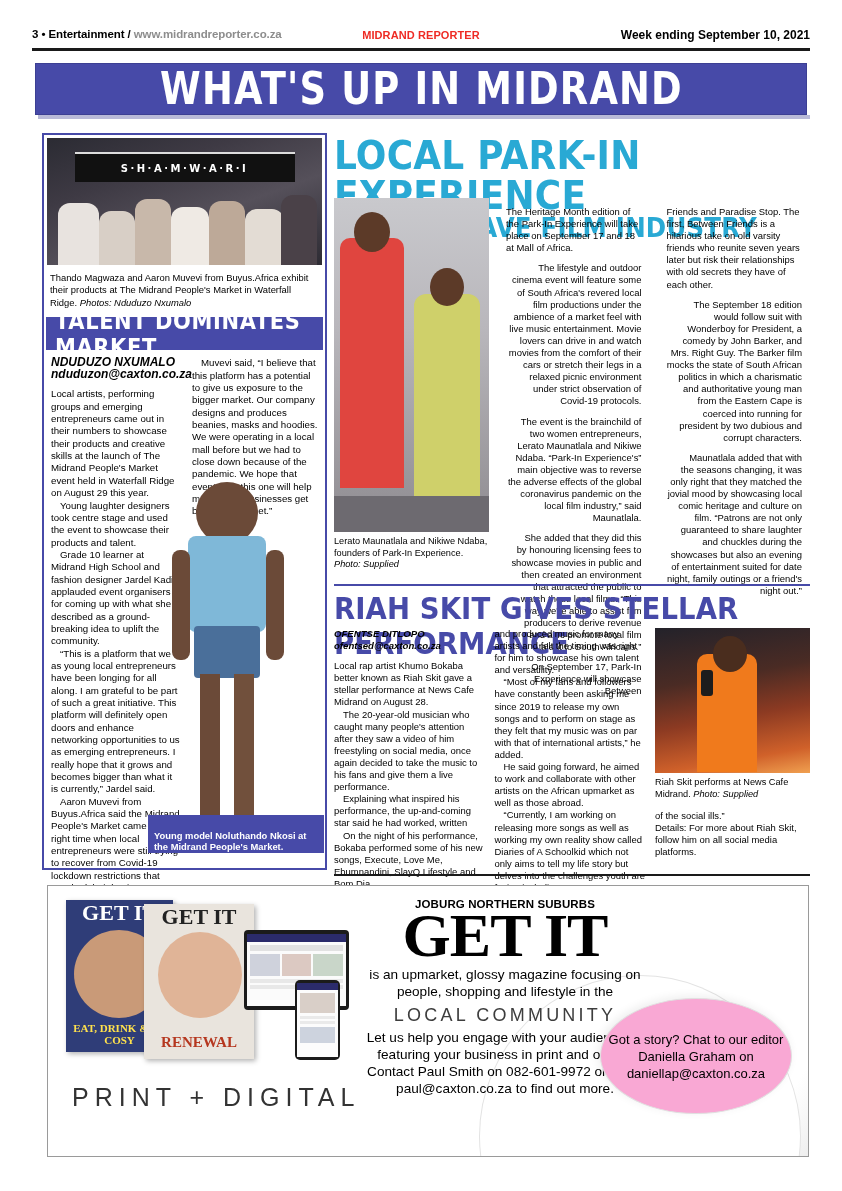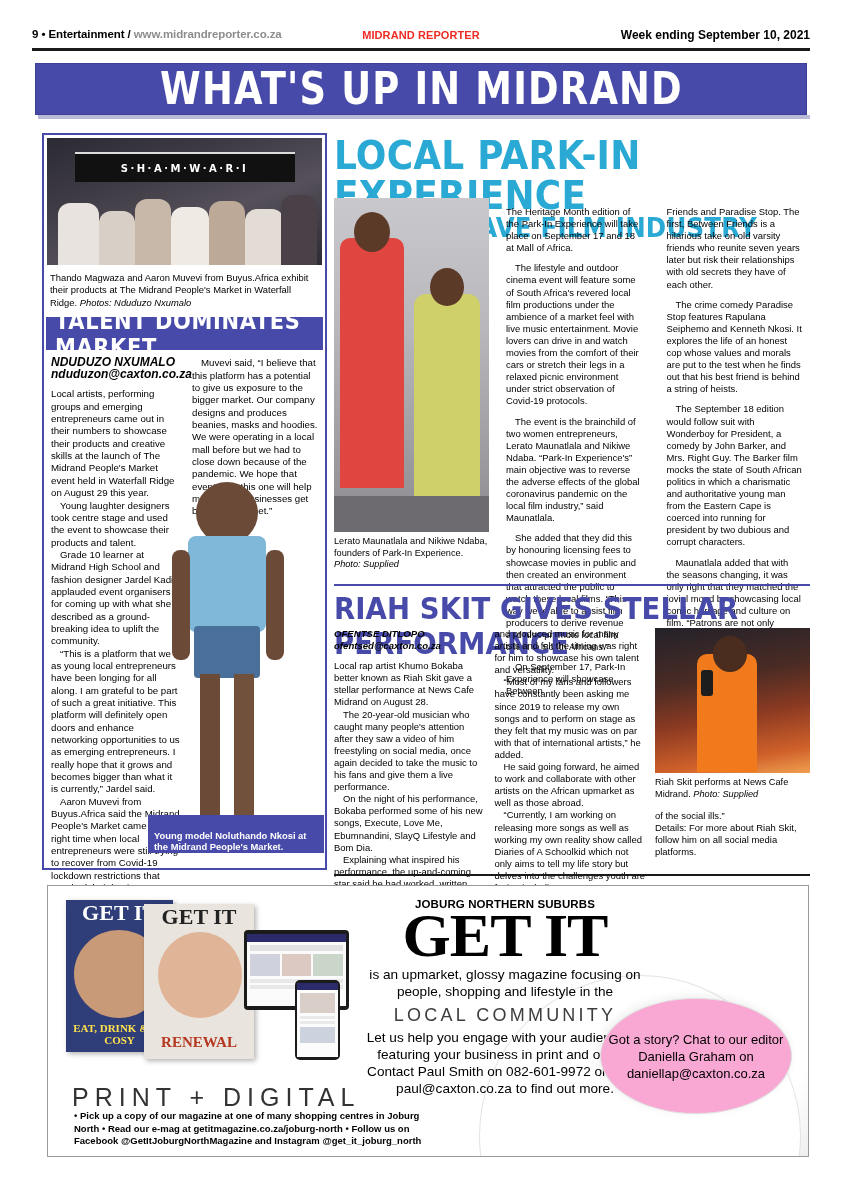--- a/index.html
+++ b/index.html
@@ -110,21 +110,21 @@
   
   .pi-cols { position: absolute; left: 334px; top: 198px; width: 476px; display: flex; gap: 9px; }
   .pi-photo-col { width: 155px; }
   .pi-photo {
     width: 155px; height: 334px; position: relative; overflow: hidden;
     background: linear-gradient(180deg,#c9c9cd 0%,#b8b6bb 40%,#8e8b90 100%);
   }
   .pi-cap { font-size: 9.2px; line-height: 11.6px; padding-top: 4px; }
   .pi-text-col { width: 153px; font-size: 9.45px; line-height: 12.1px; }
   .pi-text-col p { margin: 8px; }
-  .pi-text-col p.ind { text-indent: 9px; }
+  .pi-text-col p.ind { text-indent: 9px; text-align: right; }
 
   
   .rule-riah { position: absolute; left: 334px; top: 584px; width: 476px; height: 1.5px; background: #474aa8; }
   .riah-head {
     position: absolute; left: 334px; top: 590px; width: 476px;
     color: #474aa8; font-size: 27.5px; font-weight: bold; letter-spacing: 0.1px;
     font-family: "DejaVu Sans", sans-serif; transform: scaleY(1.1); transform-origin: left top;
   }
   .riah-cols { position: absolute; left: 334px; top: 628px; width: 476px; display: flex; gap: 9px; }
   .riah-col { width: 153px; font-size: 9.45px; line-height: 12.1px; }
@@ -199,21 +199,21 @@
   }
   .ad-bullets { position: absolute; left: 26px; bottom: 8px; width: 360px; font-size: 9.5px; line-height: 12.6px; font-weight: 600; }
 </style>
 </head>
 <body>
 
 <div class="page">
 
   <div class="masthead">
     <div class="mast-left">
-      <span>9 • Entertainment /</span>
+      <span>3 • Entertainment /</span>
       <span class="url">www.midrandreporter.co.za</span>
     </div>
     <div class="mast-center">MIDRAND REPORTER</div>
     <div class="mast-right">Week ending September 10, 2021</div>
   </div>
   <div class="mast-rule"></div>
 
   <div class="banner">
     <span class="banner-text">WHAT'S UP IN MIDRAND</span>
   </div>
@@ -291,39 +291,38 @@
     </div>
     <div class="pi-text-col">
       <p>The Heritage Month edition of the Park-In Experience will take place on September 17 and 18 at Mall of Africa.</p>
       <p class="ind">The lifestyle and outdoor cinema event will feature some of South Africa's revered local film productions under the ambience of a market feel with live music entertainment. Movie lovers can drive in and watch movies from the comfort of their cars or stretch their legs in a relaxed picnic environment under strict observation of Covid-19 protocols.</p>
       <p class="ind">The event is the brainchild of two women entrepreneurs, Lerato Maunatlala and Nikiwe Ndaba. “Park-In Experience's” main objective was to reverse the adverse effects of the global coronavirus pandemic on the local film industry,” said Maunatlala.</p>
       <p class="ind">She added that they did this by honouring licensing fees to showcase movies in public and then created an environment that attracted the public to watch these local films. “This way we're able to assist film producers to derive revenue and also promote local film talent to South Africans.”</p>
       <p class="ind">On September 17, Park-In Experience will showcase Between</p>
     </div>
     <div class="pi-text-col">
       <p>Friends and Paradise Stop. The first, Between Friends is a hilarious take on old varsity friends who reunite seven years later but risk their relationships with old secrets they have of each other.</p>
-      <p class="ind">The crime comedy Paradise Stop features Rapulana Seiphemo and Kenneth Nkosi. It explores the life of an honest cop whose values and morals are put to the test when he finds out that his best friend is behind a string of heists.</p>
       <p class="ind">The September 18 edition would follow suit with Wonderboy for President, a comedy by John Barker, and Mrs. Right Guy. The Barker film mocks the state of South African politics in which a charismatic and authoritative young man from the Eastern Cape is coerced into running for president by two dubious and corrupt characters.</p>
       <p class="ind">Maunatlala added that with the seasons changing, it was only right that they matched the jovial mood by showcasing local comic heritage and culture on film. “Patrons are not only guaranteed to share laughter and chuckles during the showcases but also an evening of entertainment suited for date night, family outings or a friend's night out.”</p>
     </div>
   </div>
 
   <div class="rule-riah"></div>
   <div class="riah-head">RIAH SKIT GIVES STELLAR PERFORMANCE</div>
 
   <div class="riah-cols">
     <div class="riah-col">
       <div class="riah-byline">
         <div>OFENTSE DITLOPO</div>
         <div>ofentsed@caxton.co.za</div>
       </div>
       <p>Local rap artist Khumo Bokaba better known as Riah Skit gave a stellar performance at News Cafe Midrand on August 28.</p>
       <p class="ind">The 20-year-old musician who caught many people's attention after they saw a video of him freestyling on social media, once again decided to take the music to his fans and give them a live performance.</p>
+      <p class="ind">Explaining what inspired his performance, the up-and-coming star said he had worked, written</p>
       <p class="ind">On the night of his performance, Bokaba performed some of his new songs, Execute, Love Me, Ebumnandini, SlayQ Lifestyle and Bom Dia.</p>
-      <p class="ind">Explaining what inspired his performance, the up-and-coming star said he had worked, written</p>
     </div>
     <div class="riah-col">
       <p>and produced music for many artists and felt the timing was right for him to showcase his own talent and versatility.</p>
       <p class="ind">“Most of my fans and followers have constantly been asking me since 2019 to release my own songs and to perform on stage as they felt that my music was on par with that of international artists,” he added.</p>
       <p class="ind">He said going forward, he aimed to work and collaborate with other artists on the African upmarket as well as those abroad.</p>
       <p class="ind">“Currently, I am working on releasing more songs as well as working my own reality show called Diaries of A Schoolkid which not only aims to tell my life story but delves into the challenges youth are facing including some</p>
     </div>
     <div class="riah-photo-col">
       <div class="riah-photo">
         <div style="position:absolute;left:42px;top:26px;width:60px;height:118px;background:#f07a1c;border-radius:10px 10px 0 0"></div>
@@ -388,16 +387,15 @@
       <div class="ad-line1">is an upmarket, glossy magazine focusing on people, shopping and lifestyle in the</div>
       <div class="ad-local">LOCAL COMMUNITY</div>
       <div class="ad-line2">Let us help you engage with your audience by featuring your business in print and online. Contact Paul Smith on 082-601-9972 or email paul@caxton.co.za to find out more.</div>
     </div>
 
     <div class="bubble">
       <div class="bubble-txt">Got a story? Chat to our editor Daniella Graham on daniellap@caxton.co.za</div>
     </div>
 
     <div class="ad-print">PRINT + DIGITAL</div>
-    <div class="ad-bullets">• Pick up a copy of our magazine at one of many shopping centres in Joburg North • Read our e-mag at getitmagazine.co.za/joburg-north • Follow us on Facebook @GetItJoburgNorthMagazine and Instagram @get_it_joburg_north</div>
   </div>
 
 </div>
 
 </body></html>

